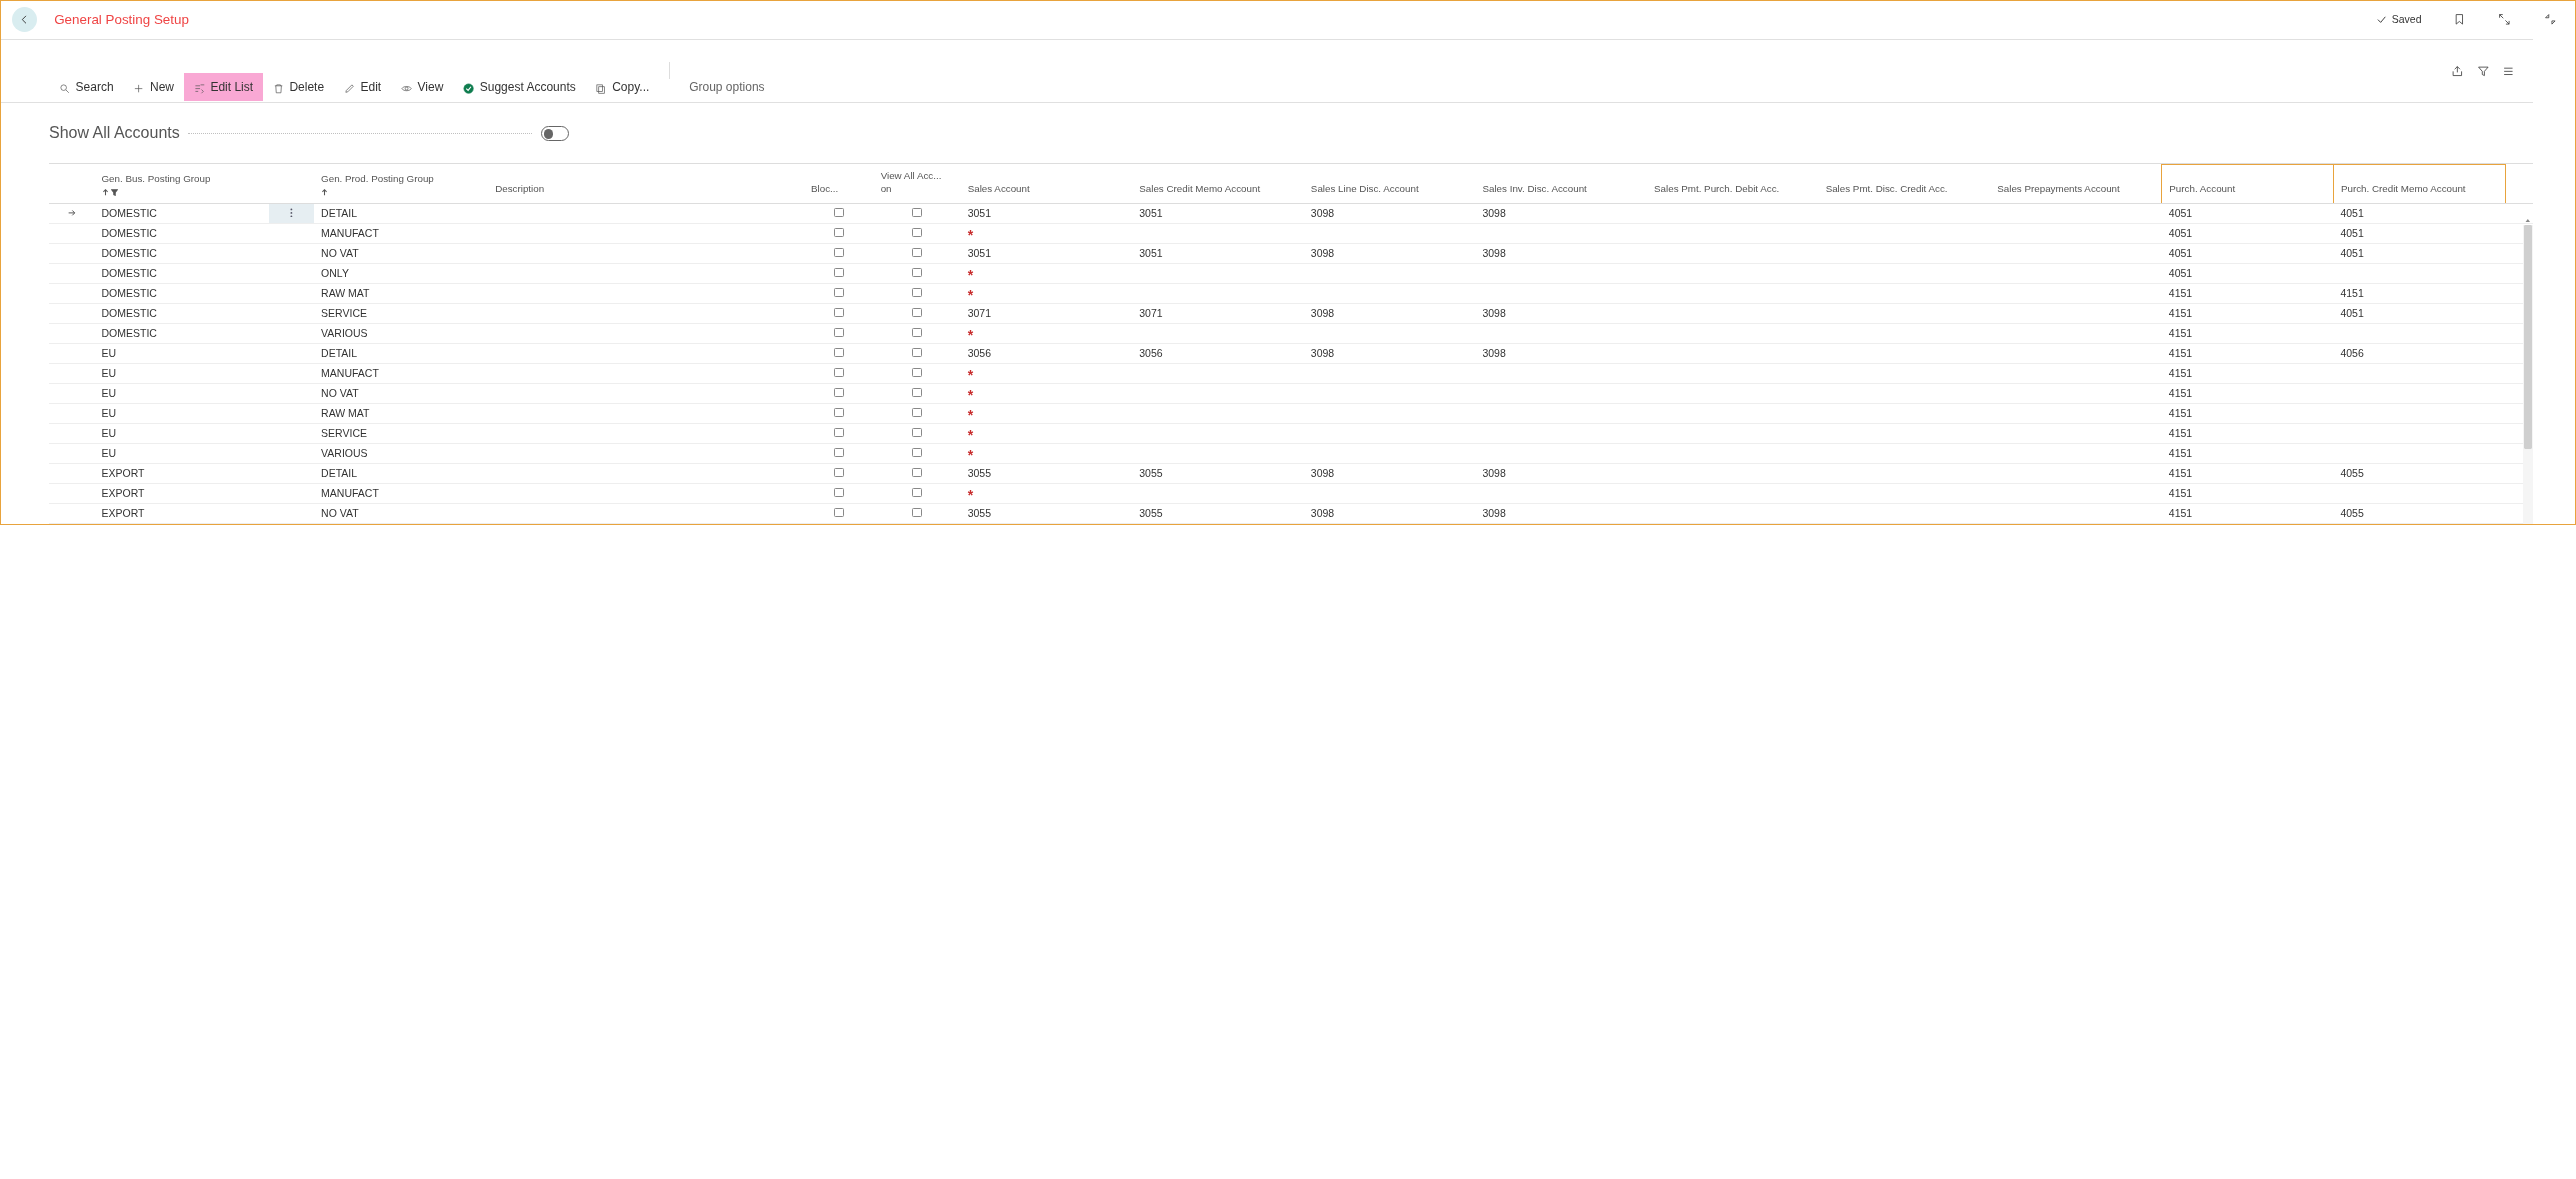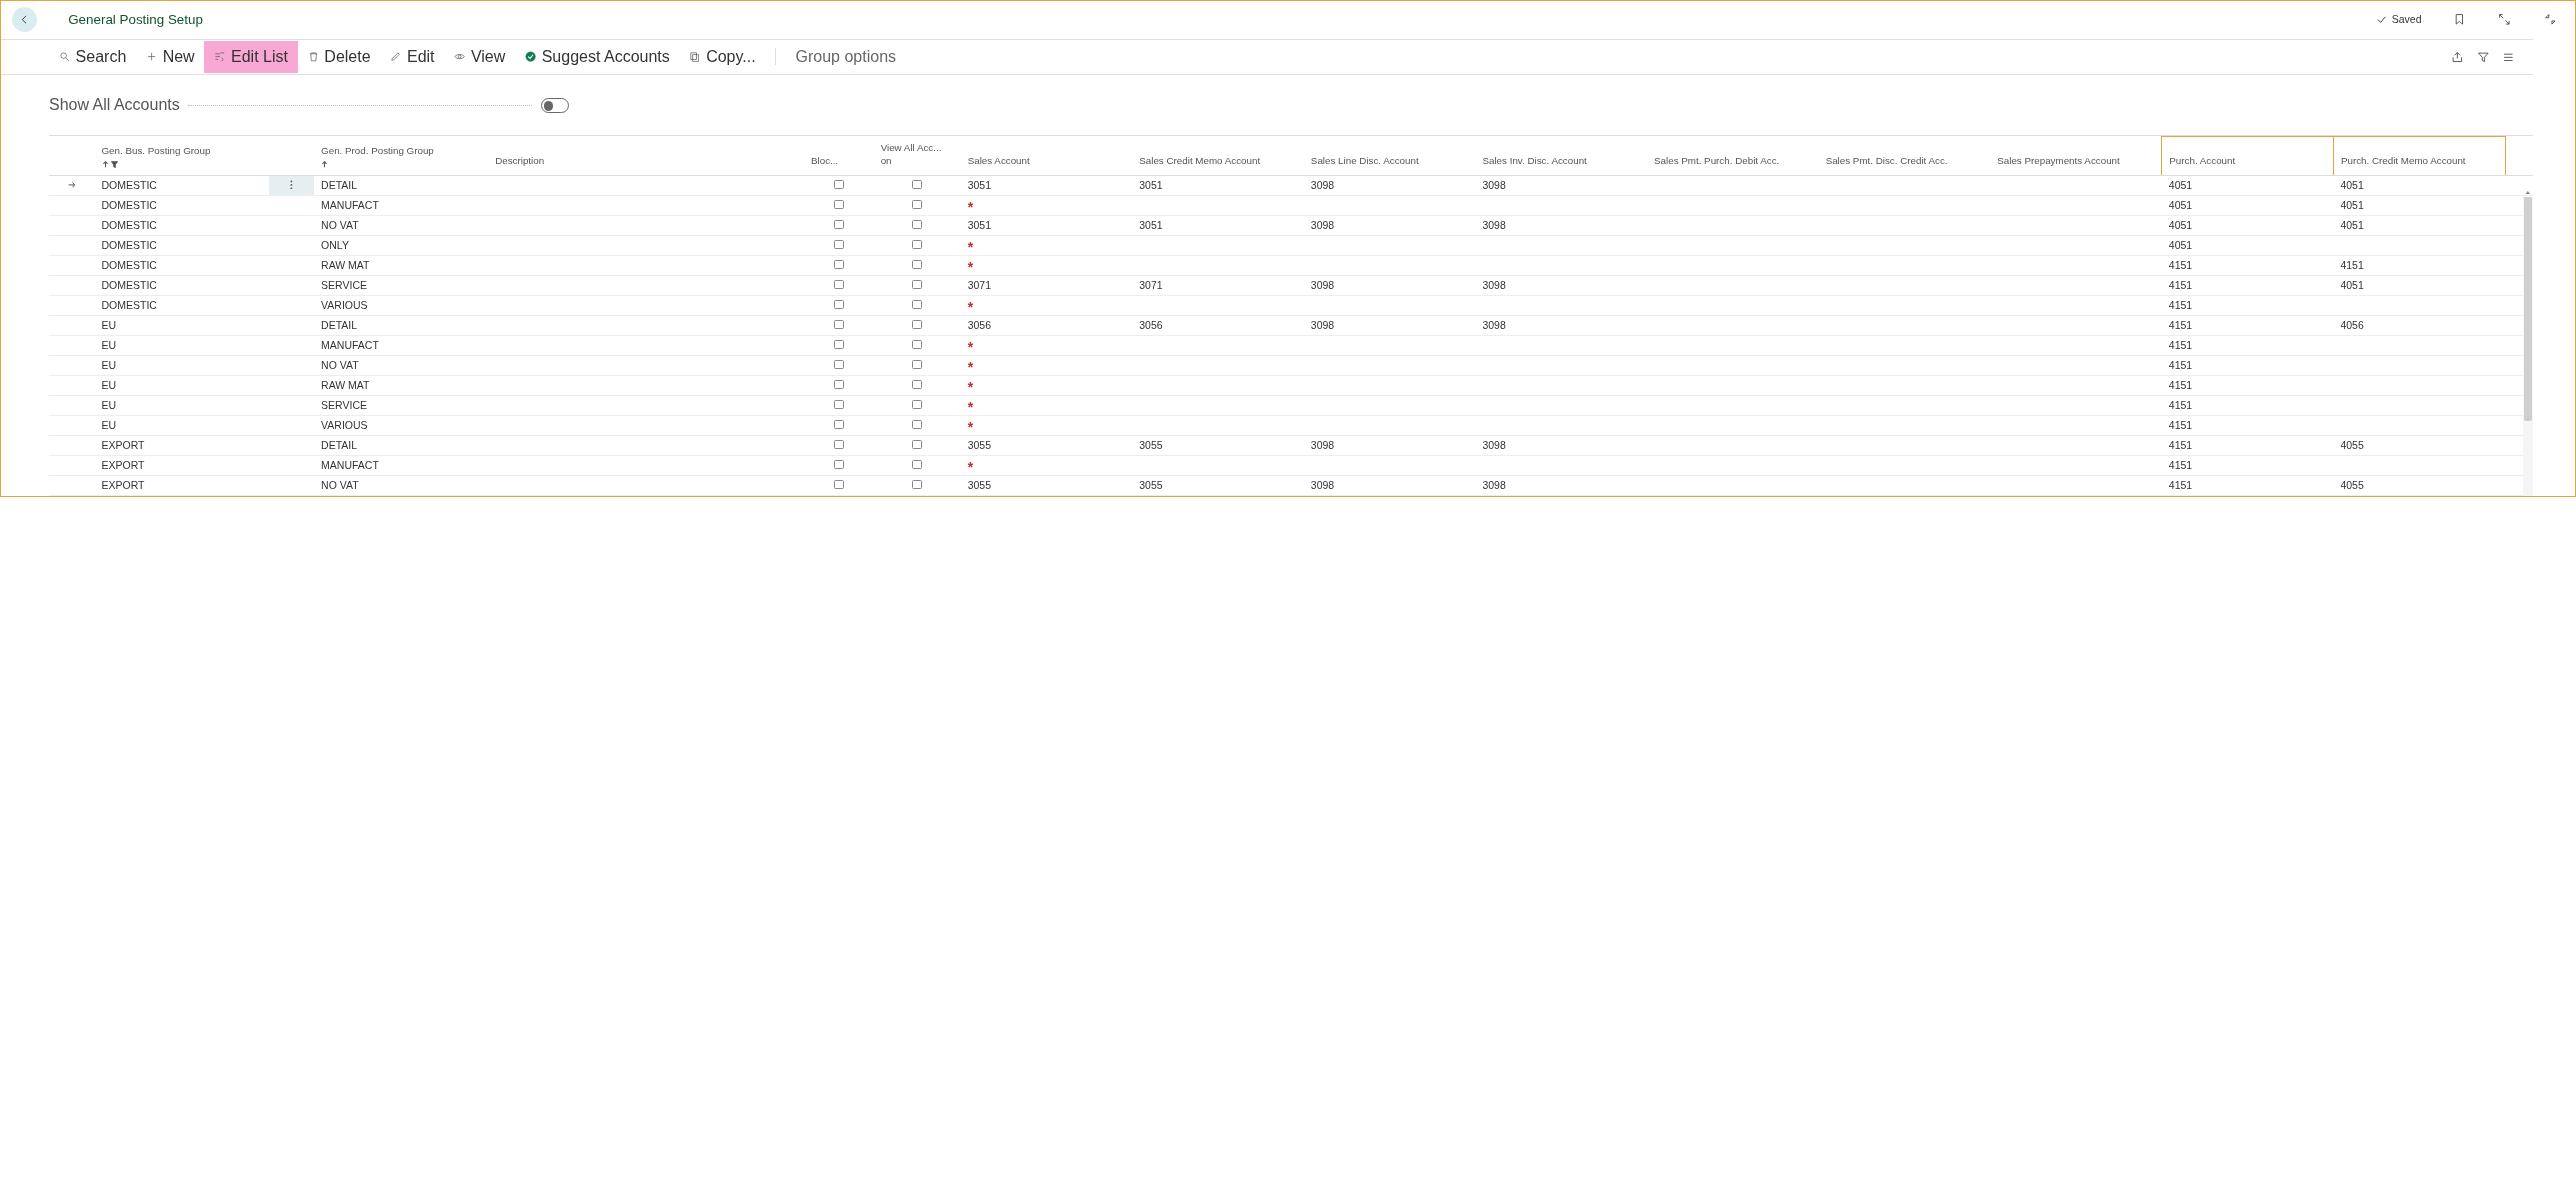--- a/index.html
+++ b/index.html
@@ -1,27 +1,27 @@
 <!DOCTYPE html>
 <html style="font-size:11.2px"><head>
 <meta charset="utf-8">
 <style>
   * { box-sizing: border-box; margin: 0; padding: 0; font-family: "Segoe UI", Arial, sans-serif; }
   body { background: #fff; font-size: 10.5px; color: #333; border: 1.4px solid #e8a33d; }
   .page-header { display: flex; align-items: center; padding: 5.6px 17px 5.6px 11.2px; }
   .back-btn { width: 25px; height: 25px; border-radius: 50%; background: #d9edf0; display: flex; align-items: center; justify-content: center; cursor: pointer; border:none; }
   .back-btn svg { width: 11.2px; height: 11.2px; stroke: #333; fill:none; stroke-width:2;}
-  .page-title { margin-left: 31px; font-size: 13.4px; color: #14532d; }
+  .page-title { margin-left: 17px; font-size: 13.4px; color: #ef4444; }
   .header-right { margin-left: auto; display: flex; gap: 30px; }
   .saved { display: flex; align-items: center; gap: 4.2px; color: #333; font-size: 10.5px;}
   .saved svg { width: 11.2px; height: 11.2px; stroke: #333; fill:none; stroke-width:2;}
   .icon-btn { width: 15.5px; height: 15.5px; display:flex; align-items:center; justify-content:center; cursor:pointer; background:none; border:none;}
   .icon-btn svg { width: 12.7px; height: 12.7px; stroke:#333; fill:none; stroke-width:1.5;}
   .toolbar { display:flex; align-items:center; padding: 1.4px 17px 1.4px 48px; border-top:0.7px solid #e0e0e0; border-bottom:0.7px solid #e0e0e0; margin: 1.4px 42px 0 0; }
-  .tb-item { display:flex; align-items:center; gap:5.6px; padding: 7px 9.8px; cursor:pointer; font-size:16px; color:#333; border:none; background:none;}
+  .tb-item { display:flex; align-items:flex-end; gap:5.6px; padding: 7px 9.8px; cursor:pointer; font-size:12px; color:#333; border:none; background:none;margin-top:32px;}
   .tb-item.active { background:#f9a8d4;}
   .tb-item svg { width:11.2px; height:11.2px; stroke:#555; fill:none; stroke-width:1.5;}
   .tb-item.suggest svg path:first-child { fill:#0f7d4f; stroke:#0f7d4f;}
   .tb-sep { width:0.7px; height:17px; background:#ddd; margin: 0 9.8px; }
   .more-opts { color:#666; }
   .tb-right { margin-left:auto; display:flex; gap:9.8px; }
   .show-all { display:flex; align-items:center; padding: 21px 28px 21px 48px; margin-right:42px;}
   .show-all-label { color:#555; font-size:16px;}
   .dotted { flex:0 0 auto; width:344px; border-top: 1.4px dotted #c0c0c0; margin: 0 8.4px; height:0.7px; align-self:center;}
   .toggle { width:28px; height:15.5px; border-radius:7.7px; border:1.1px solid #666; background:#fff; position:relative; cursor:pointer;}

